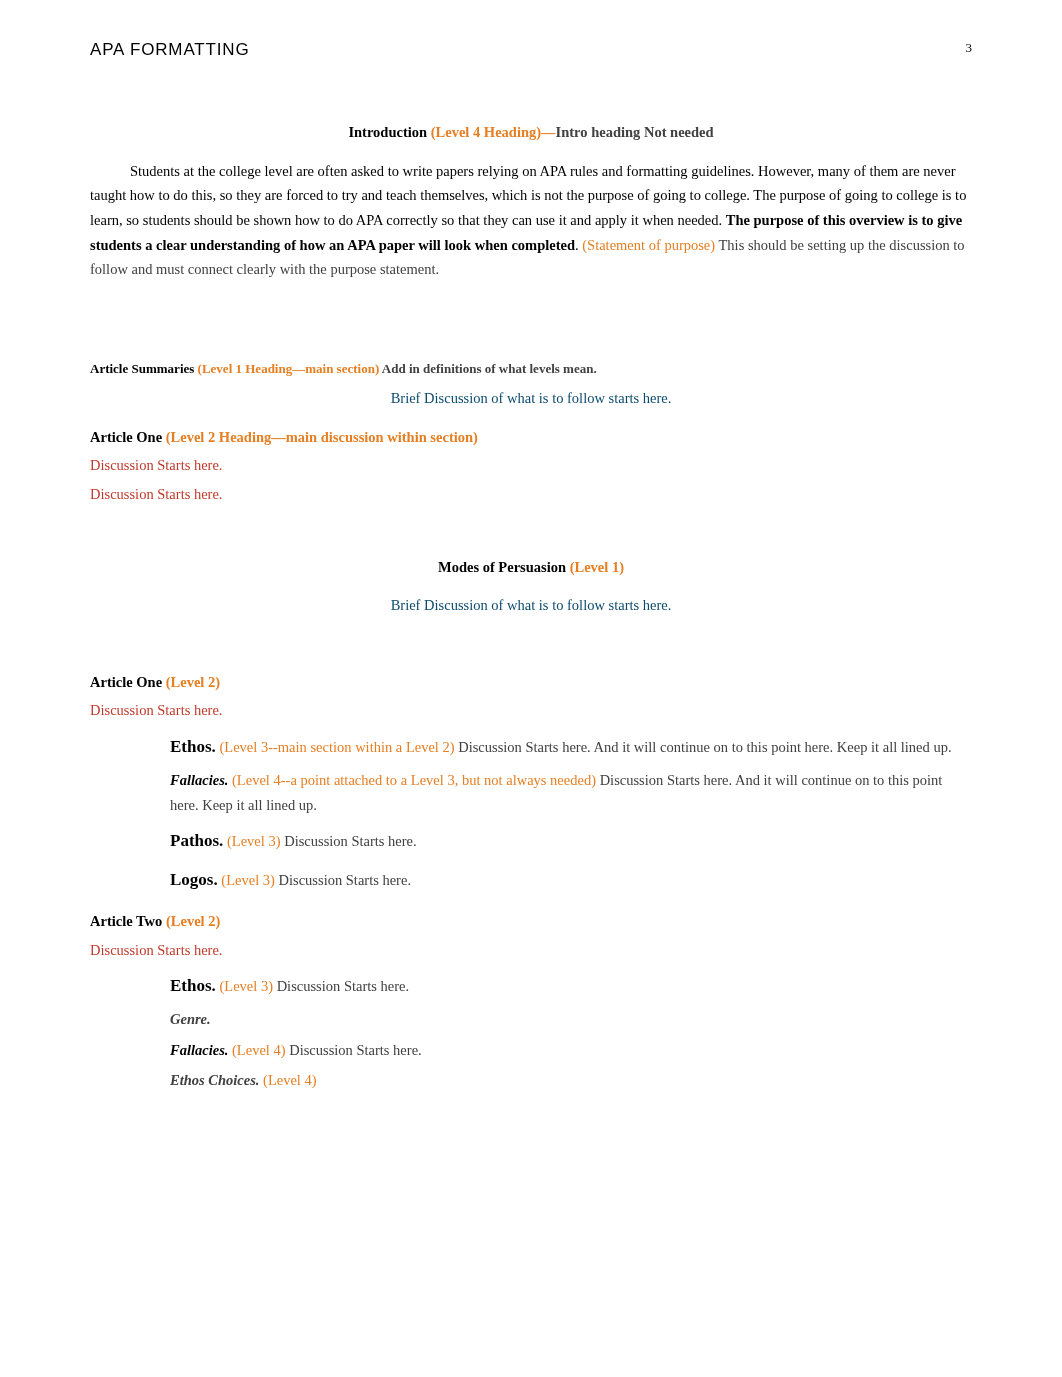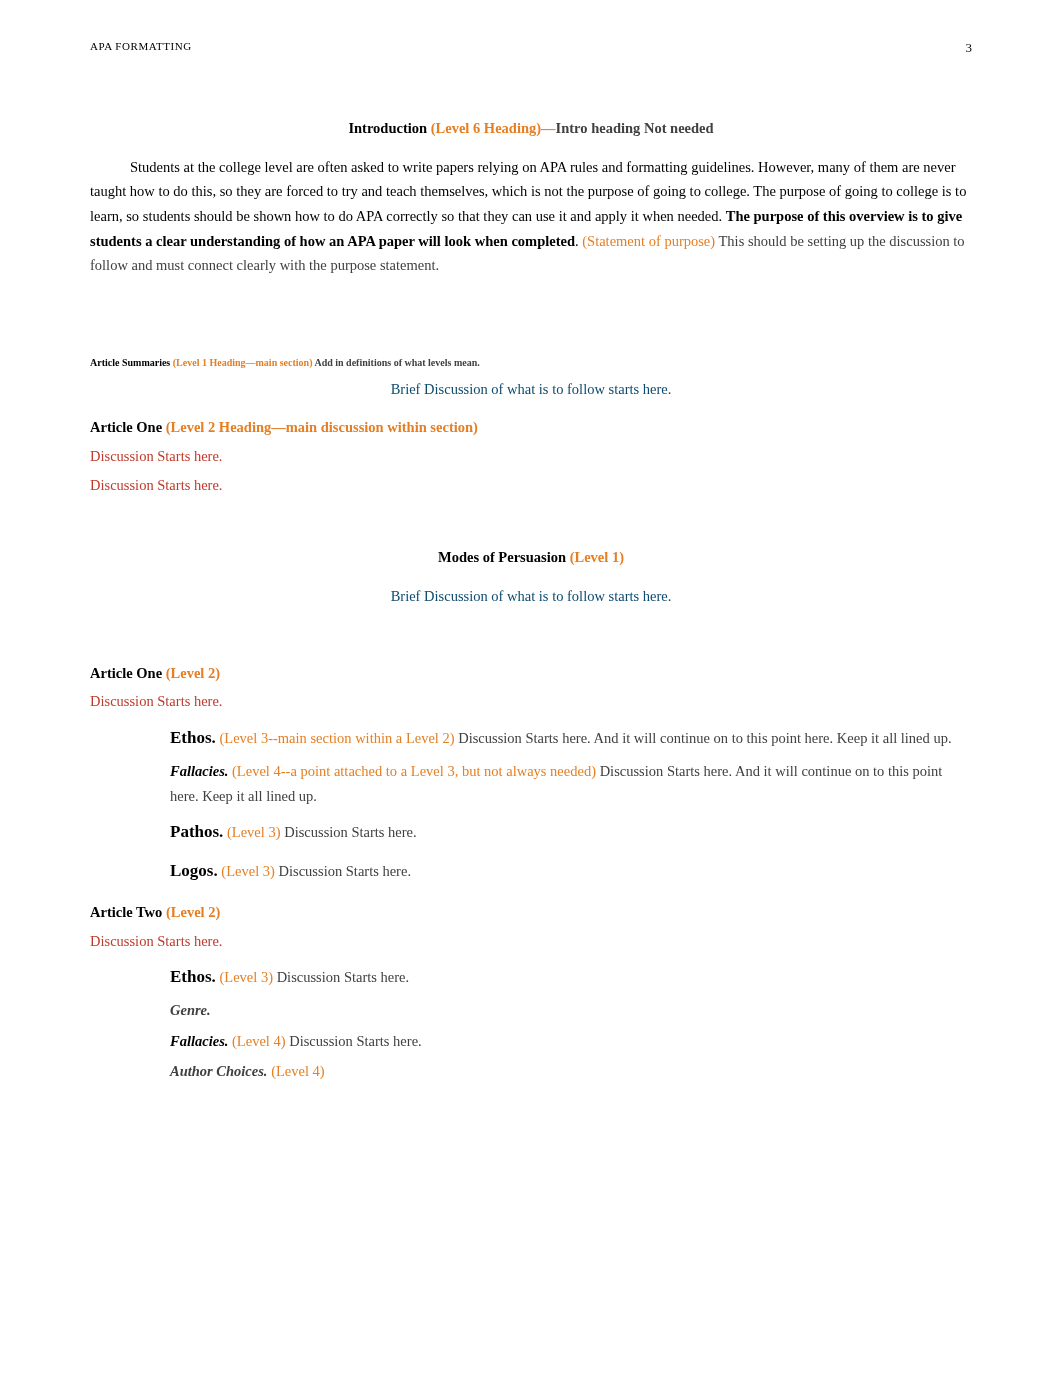--- a/index.html
+++ b/index.html
@@ -26,24 +26,24 @@
     }
 
     .page-header {
       display: flex;
       justify-content: space-between;
       align-items: flex-start;
       margin-bottom: 60px;
     }
 
     .running-head {
-      font-size: 11px;
+      font-size: 17px;
       letter-spacing: 0.05em;
       color: #000;
-      font-family: Liberation Serif, serif;
+      font-family: Liberation Sans, sans-serif;
     }
 
     .page-number {
       font-size: 13px;
       color: #000;
       font-family: "Times New Roman", Times, serif;
     }
 
     .content {
       font-family: "Times New Roman", Times, serif;
@@ -57,21 +57,21 @@
       font-weight: bold;
       font-size: 14.5px;
       margin-bottom: 14px;
       margin-top: 20px;
     }
 
     
     .heading-level1-left {
       text-align: left;
       font-weight: bold;
-      font-size: 10px;
+      font-size: 13px;
       margin-bottom: 6px;
       margin-top: 24px;
     }
 
     
     .heading-level2 {
       text-align: left;
       font-weight: bold;
       font-size: 14.5px;
       margin-bottom: 4px;
@@ -150,21 +150,21 @@
 
   <div class="page-header">
     <span class="running-head">APA FORMATTING</span>
     <span class="page-number">3</span>
   </div>
 
   <div class="content">
 
     <div class="heading-level1-centered">
       <span class="bold">Introduction</span>
-      <span class="annotation-orange">(Level 6 Heading)—</span><span class="red">Intro heading Not needed</span>
+      <span class="annotation-orange">(Level 4 Heading)—</span><span class="red">Intro heading Not needed</span>
     </div>
 
     <p class="para-body">
       <span>Students at the college level are often asked to write papers relying on APA rules and formatting guidelines. However, many of them are never taught how to do this, so they are forced to try and teach themselves, which is not the purpose of going to college. The purpose of going to college is to learn, so students should be shown how to do APA correctly so that they can use it and apply it when needed.</span>
       <span class="bold">The purpose of this overview is to give students a clear understanding of how an APA paper will look when completed</span><span>. </span><span class="annotation-orange">(Statement of purpose)</span>
       <span class="red">This should be setting up the discussion to follow and must connect clearly with the purpose statement.</span>
     </p>
 
     <div class="spacer-lg"></div>
 
@@ -241,18 +241,18 @@
       <span class="heading-level4 red">Genre.</span>
     </div>
 
     <div class="level4-block">
       <span class="heading-level4">Fallacies.</span>
       <span> </span><span class="annotation-orange">(Level 4)</span>
       <span> </span><span class="red">Discussion Starts here.</span>
     </div>
 
     <div class="level4-block">
-      <span class="heading-level4 red">Author Choices.</span>
+      <span class="heading-level4 red">Ethos Choices.</span>
       <span> </span><span class="annotation-orange">(Level 4)</span>
     </div>
 
   </div>
 </div>
 
 </body></html>

